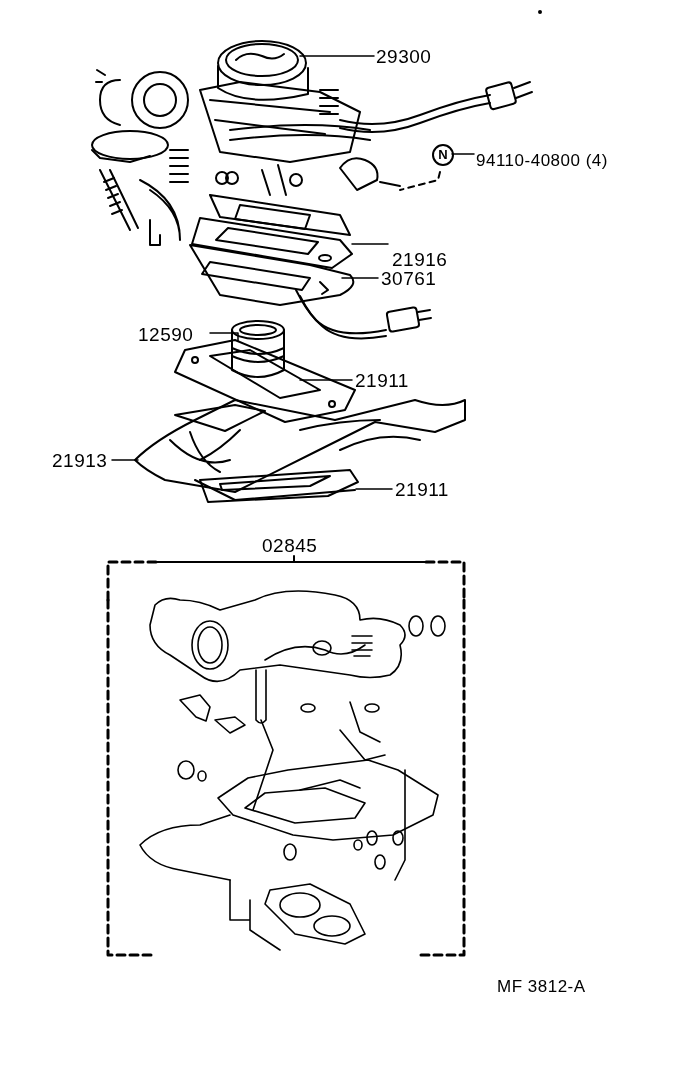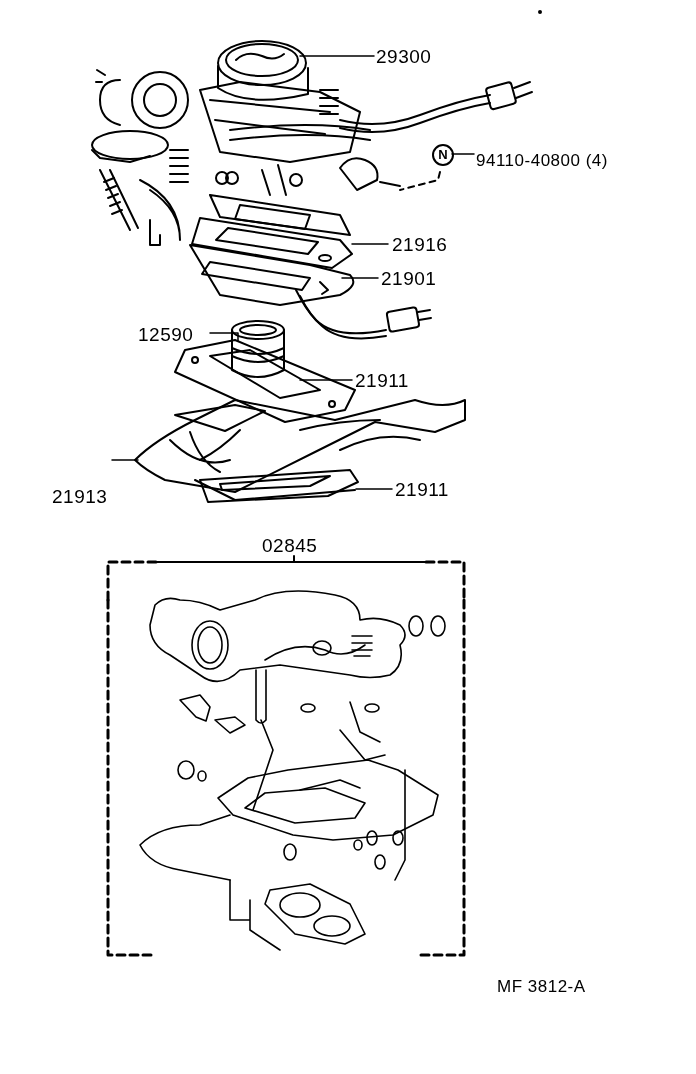--- a/index.html
+++ b/index.html
@@ -170,21 +170,21 @@
     <ellipse cx="332" cy="926" rx="18" ry="10"></ellipse>
   </g>
 
   <circle cx="540" cy="12" r="1" fill="#000"></circle>
 </svg>
 
 <div class="ncircle" style="left:432px;top:144px;">N</div>
 
 <div class="label" style="left:376px;top:47px;">29300</div>
 <div class="label" style="left:476px;top:140px;font-size:17px;margin-top:12px;">94110-40800 (4)</div>
-<div class="label" style="left:392px;top:235px;">21916</div>
-<div class="label" style="left:381px;top:269px;">21901</div>
+<div class="label" style="left:392px;top:250px;">21916</div>
+<div class="label" style="left:381px;top:269px;">30761</div>
 <div class="label" style="left:138px;top:325px;">12590</div>
 <div class="label" style="left:355px;top:371px;">21911</div>
-<div class="label" style="left:52px;top:451px;margin-top:36px;">21913</div>
+<div class="label" style="left:52px;top:451px;">21913</div>
 <div class="label" style="left:395px;top:480px;">21911</div>
 <div class="label" style="left:262px;top:536px;">02845</div>
 
 <div class="label lbl-small" style="left:497px;top:978px;text-align:center;">MF 3812-A</div>
 
 </body></html>

